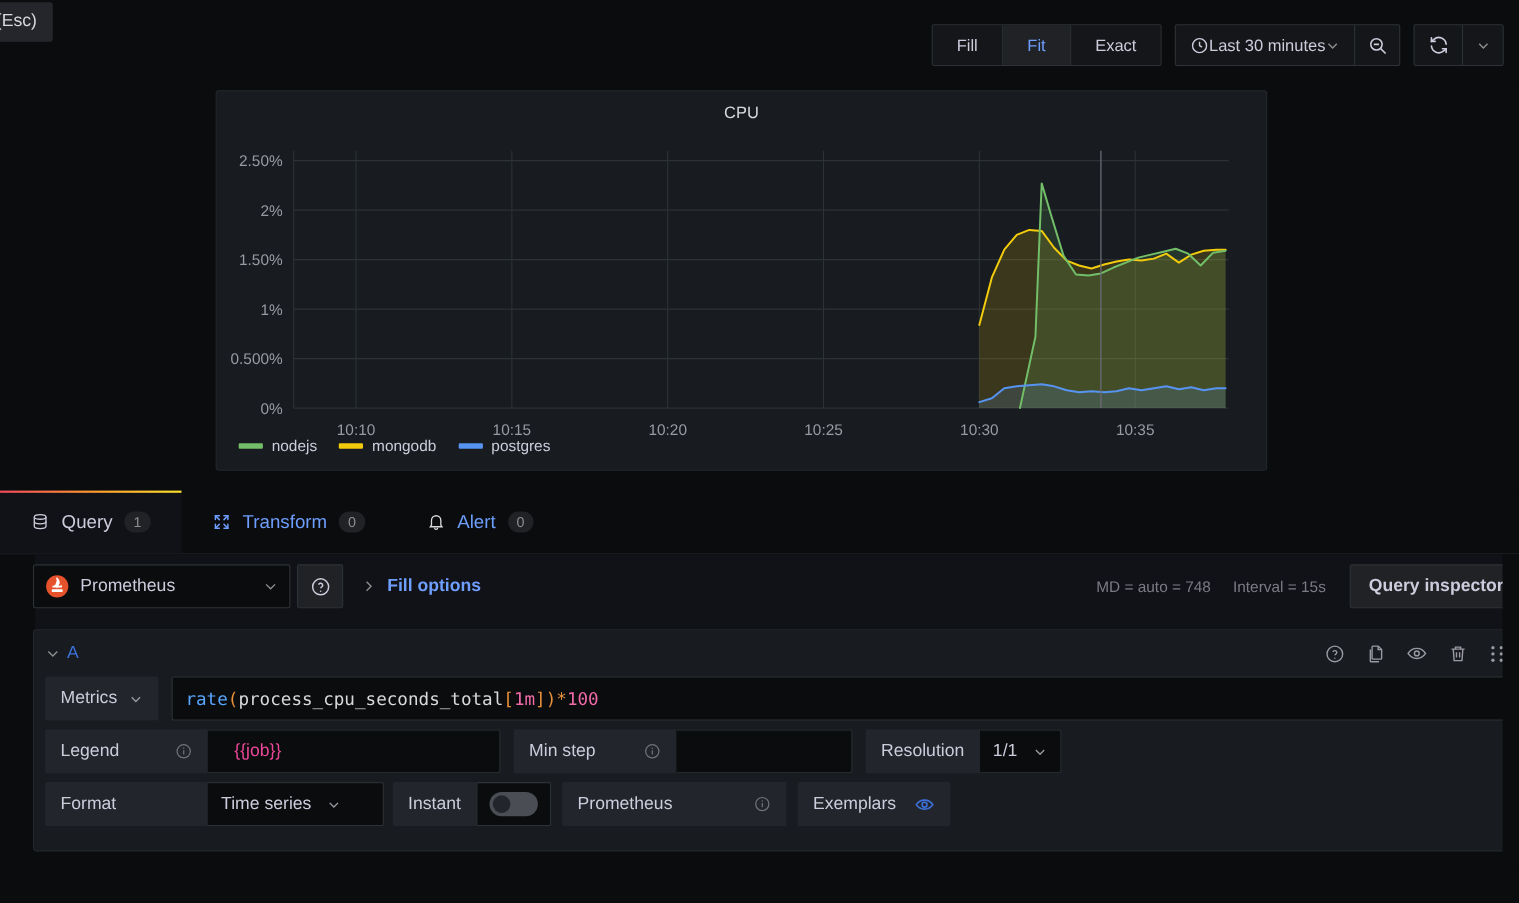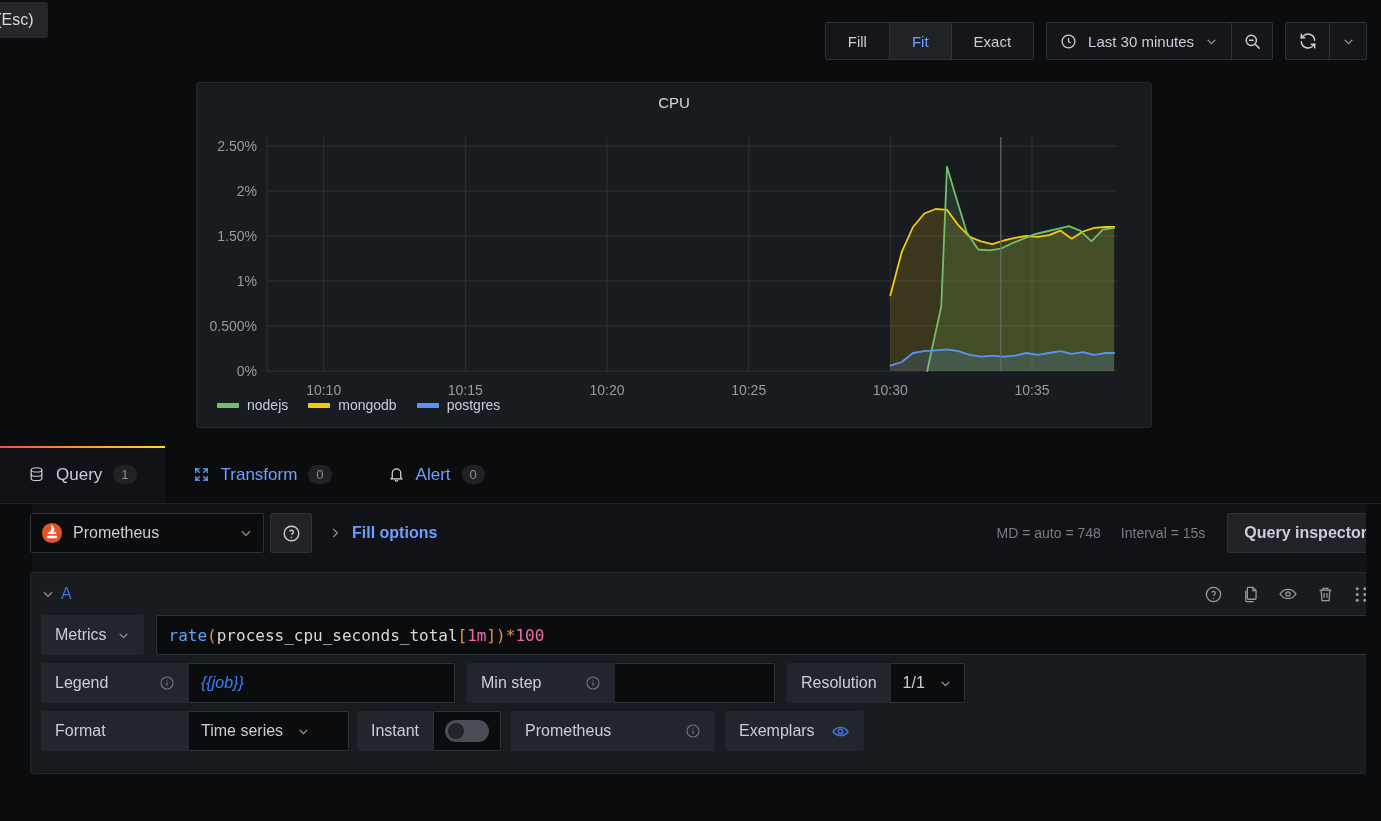--- a/index.html
+++ b/index.html
@@ -38,21 +38,21 @@
     border: none; cursor: pointer; border-right: 1px solid #2c3235;
   }
   .seg-btn:last-child { border-right: none; }
   .seg-btn.active { background: #202226; color: #6e9fff; }
 
   .time-group {
     display: flex; border: 1px solid #2c3235; border-radius: 2px;
     height: 38px; background: #141619; overflow: hidden;
   }
   .time-picker {
-    display: flex; align-items: center; gap: 11px;
+    display: flex; align-items: center; gap: 0;
     padding: 0 13px; cursor: pointer; font-size: 15px; color: #ccccdc;
     border-right: 1px solid #2c3235;
     justify-content: center;
   }
   .time-zoom {
     width: 40px; display: flex; align-items: center; justify-content: center;
     cursor: pointer;
   }
   .refresh-group {
     display: flex; border: 1px solid #2c3235; border-radius: 2px;
@@ -161,22 +161,22 @@
   .lbl {
     background: #22252b; border-radius: 2px 0 0 2px;
     display: flex; align-items: center; gap: 10px;
     padding: 0 14px; height: 40px; font-size: 16px; color: #ccccdc;
     white-space: nowrap;
   }
   .lbl.solo { border-radius: 2px; }
   .inp {
     background: #0b0c0e; border: 1px solid #2c3235; border-left: none;
     border-radius: 0 2px 2px 0; height: 40px;
-    display: flex; align-items: center; padding: 0 12px;
-    font-size: 16px; color: #3b82f6; font-style: italic;
+    display: flex; align-items: center; padding: 0 24px;
+    font-size: 16px; color: #ec4899;
   }
   .gap { width: 12px; }
   .expr {
     flex: 1; background: #0b0c0e; border: 1px solid #2c3235;
     border-radius: 2px; height: 40px; display: flex; align-items: center;
     padding: 0 12px;
     font-family: "DejaVu Sans Mono", "Liberation Mono", monospace;
     font-size: 16px; cursor: text;
   }
   .tok-fn { color: #58a6ff; }

